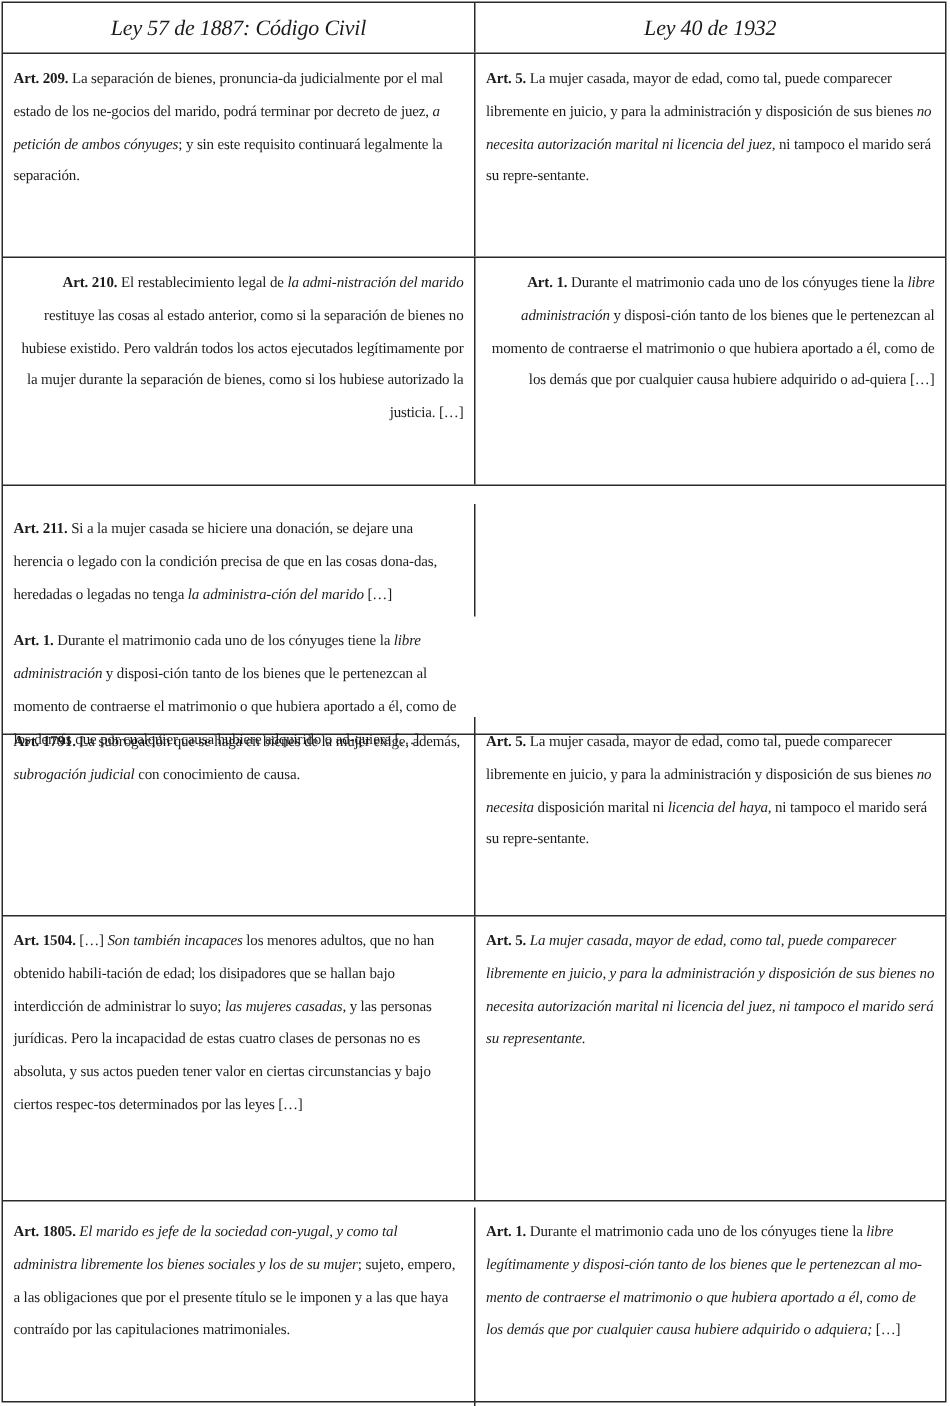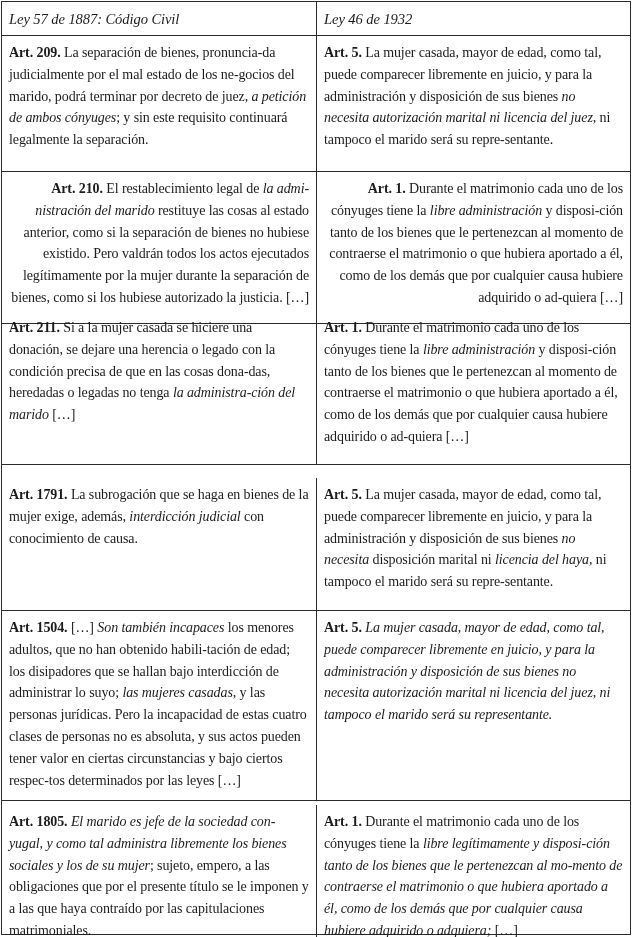--- a/index.html
+++ b/index.html
@@ -7,53 +7,53 @@
   .table {
     position: absolute; left: 1px; top: 1px;
     width: 630px; height: 934px;
     border: 1.5px solid #2a2a2a;
     box-sizing: border-box;
     font-family: "Liberation Serif", "DejaVu Serif", serif;
     color: #1c1c1c;
   }
   .row { position: absolute; left: 0; width: 100%; display: flex; border-bottom: 1.5px solid #2a2a2a; box-sizing: border-box; }
   .row.last { border-bottom: none; }
-  .cell { box-sizing: border-box; padding: 6px 7px 4px 7px; font-size: 14px; line-height: 21.8px; letter-spacing: -0.1px; }
+  .cell { box-sizing: border-box; padding: 6px 7px 4px 7px; font-size: 10px; line-height: 21.8px; letter-spacing: -0.1px; }
   .cell.left { width: 315px; border-right: 1.5px solid #2a2a2a; }
   .cell.right { width: 313px; }
-  .head .cell { font-style: italic; padding-top: 7px; font-size: 14.6px; }
+  .head .cell { text-align: center; font-style: italic; padding-top: 7px; font-size: 14.6px; }
   .art { font-weight: bold; }
   em { font-style: italic; }
 </style>
 </head>
 <body>
 
 <div class="table">
   <div class="row head" style="top:0; height:34px;">
     <div class="cell left">Ley 57 de 1887: Código Civil</div>
-    <div class="cell right">Ley 46 de 1932</div>
+    <div class="cell right">Ley 40 de 1932</div>
   </div>
 
   <div class="row" style="top:34px; height:136px;">
     <div class="cell left"><span class="art">Art. 209.</span><span> La separación de bienes, pronuncia-da judicialmente por el mal estado de los ne-gocios del marido, podrá terminar por decreto de juez, </span><em>a petición de ambos cónyuges</em><span>; y sin este requisito continuará legalmente la separación.</span></div>
     <div class="cell right"><span class="art">Art. 5.</span><span> La mujer casada, mayor de edad, como tal, puede comparecer libremente en juicio, y para la administración y disposición de sus bienes </span><em>no necesita autorización marital ni licencia del juez,</em><span> ni tampoco el marido será su repre-sentante.</span></div>
   </div>
 
   <div class="row" style="top:170px; height:152px;text-align:right;">
     <div class="cell left"><span class="art">Art. 210.</span><span> El restablecimiento legal de </span><em>la admi-nistración del marido</em><span> restituye las cosas al estado anterior, como si la separación de bienes no hubiese existido. Pero valdrán todos los actos ejecutados legítimamente por la mujer durante la separación de bienes, como si los hubiese autorizado la justicia. […]</span></div>
     <div class="cell right"><span class="art">Art. 1.</span><span> Durante el matrimonio cada uno de los cónyuges tiene la </span><em>libre administración</em><span> y disposi-ción tanto de los bienes que le pertenezcan al momento de contraerse el matrimonio o que hubiera aportado a él, como de los demás que por cualquier causa hubiere adquirido o ad-quiera […]</span></div>
   </div>
 
-  <div class="row" style="top:309px; height:154px;">
+  <div class="row" style="top:334px; height:154px;flex-direction:column;">
     <div class="cell left"><span class="art">Art. 211.</span><span> Si a la mujer casada se hiciere una donación, se dejare una herencia o legado con la condición precisa de que en las cosas dona-das, heredadas o legadas no tenga </span><em>la administra-ción del marido</em><span> […]</span></div>
     <div class="cell right"><span class="art">Art. 1.</span><span> Durante el matrimonio cada uno de los cónyuges tiene la </span><em>libre administración</em><span> y disposi-ción tanto de los bienes que le pertenezcan al momento de contraerse el matrimonio o que hubiera aportado a él, como de los demás que por cualquier causa hubiere adquirido o ad-quiera […]</span></div>
   </div>
 
   <div class="row" style="top:476px; height:133px;">
-    <div class="cell left"><span class="art">Art. 1791.</span><span> La subrogación que se haga en bienes de la mujer exige, además, </span><em>interdicción judicial</em><span> con conocimiento de causa.</span></div>
+    <div class="cell left"><span class="art">Art. 1791.</span><span> La subrogación que se haga en bienes de la mujer exige, además, </span><em>subrogación judicial</em><span> con conocimiento de causa.</span></div>
     <div class="cell right"><span class="art">Art. 5.</span><span> La mujer casada, mayor de edad, como tal, puede comparecer libremente en juicio, y para la administración y disposición de sus bienes </span><em>no necesita</em><span> disposición marital ni </span><em>licencia del haya,</em><span> ni tampoco el marido será su repre-sentante.</span></div>
   </div>
 
   <div class="row" style="top:609px; height:190px;">
     <div class="cell left"><span class="art">Art. 1504.</span><span> […] </span><em>Son también incapaces</em><span> los menores adultos, que no han obtenido habili-tación de edad; los disipadores que se hallan bajo interdicción de administrar lo suyo; </span><em>las mujeres casadas,</em><span> y las personas jurídicas. Pero la incapacidad de estas cuatro clases de personas no es absoluta, y sus actos pueden tener valor en ciertas circunstancias y bajo ciertos respec-tos determinados por las leyes […]</span></div>
     <div class="cell right"><span class="art">Art. 5.</span><span> </span><em>La mujer casada, mayor de edad, como tal, puede comparecer libremente en juicio, y para la administración y disposición de sus bienes no necesita autorización marital ni licencia del juez, ni tampoco el marido será su representante.</em></div>
   </div>
 
   <div class="row last" style="top:803px; height:133px;">
     <div class="cell left"><span class="art">Art. 1805.</span><span> </span><em>El marido es jefe de la sociedad con-yugal, y como tal administra libremente los bienes sociales y los de su mujer</em><span>; sujeto, empero, a las obligaciones que por el presente título se le imponen y a las que haya contraído por las capitulaciones matrimoniales.</span></div>

